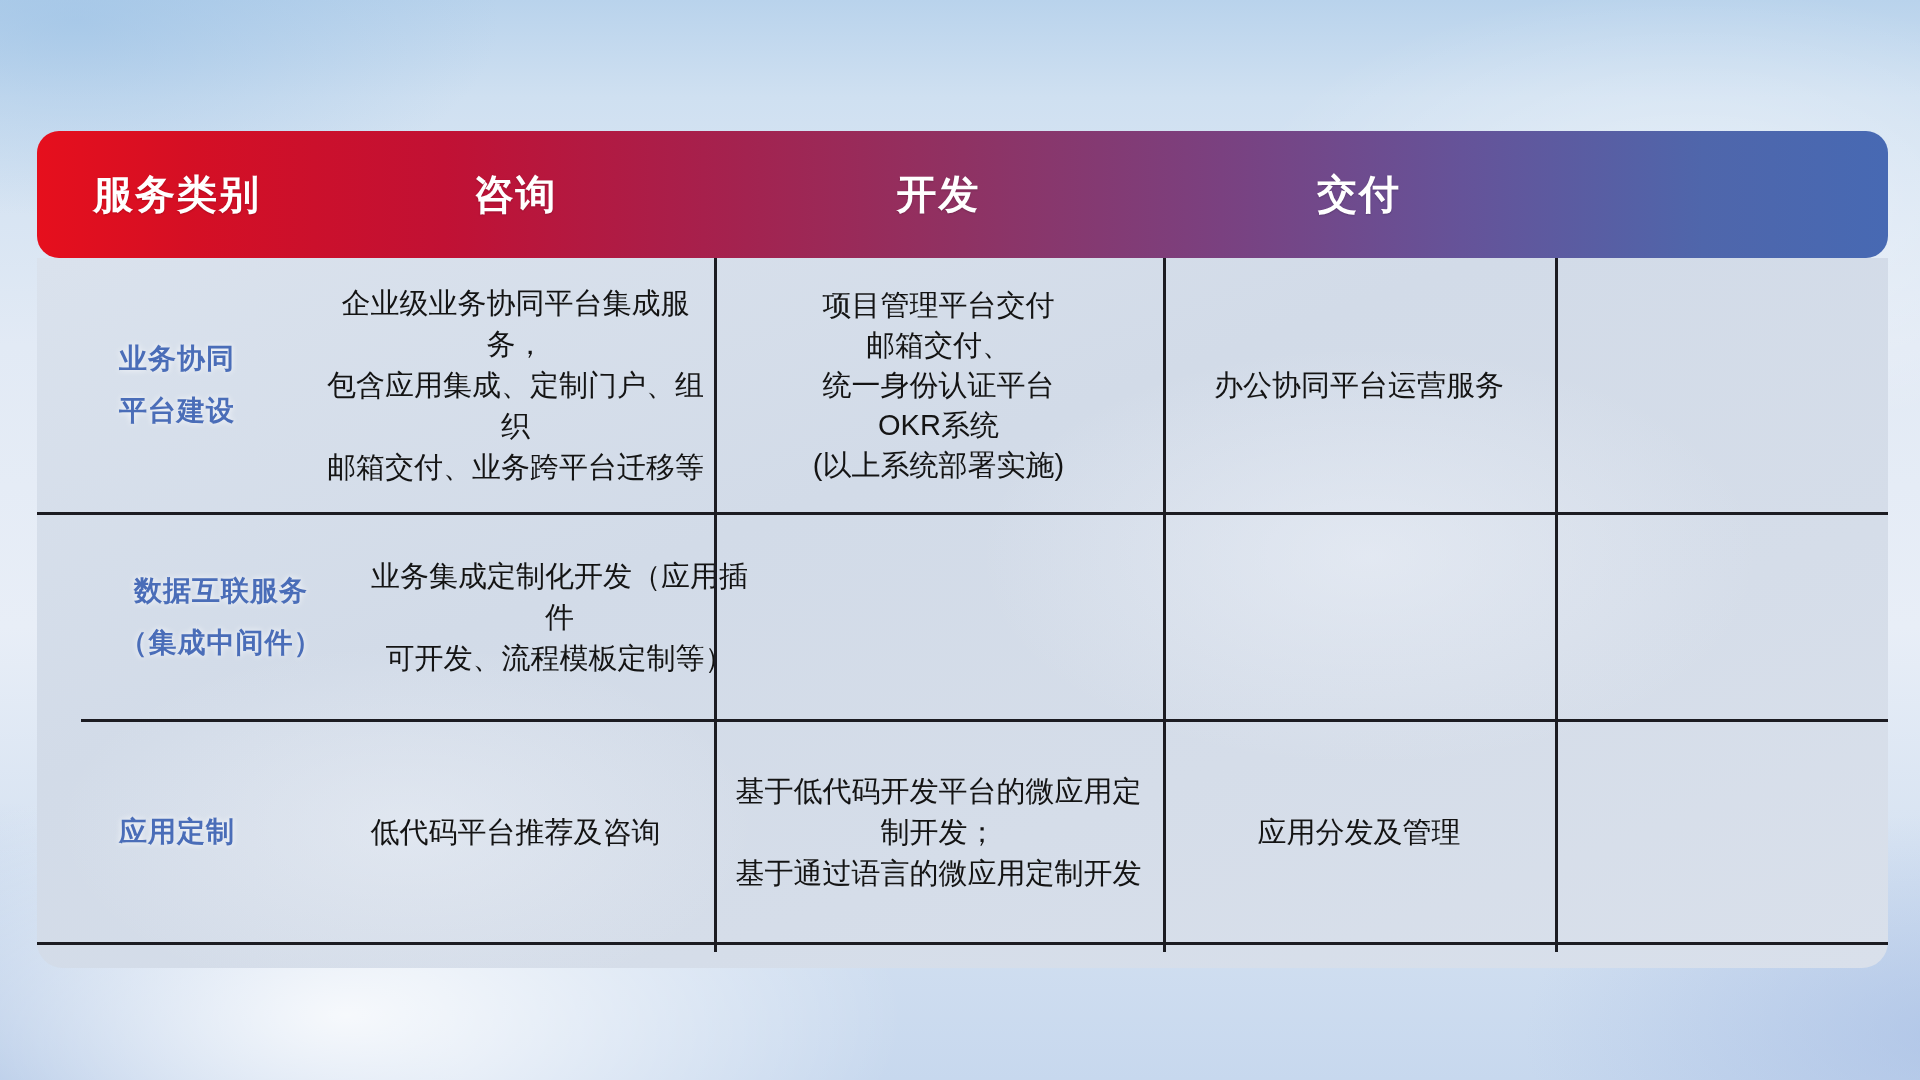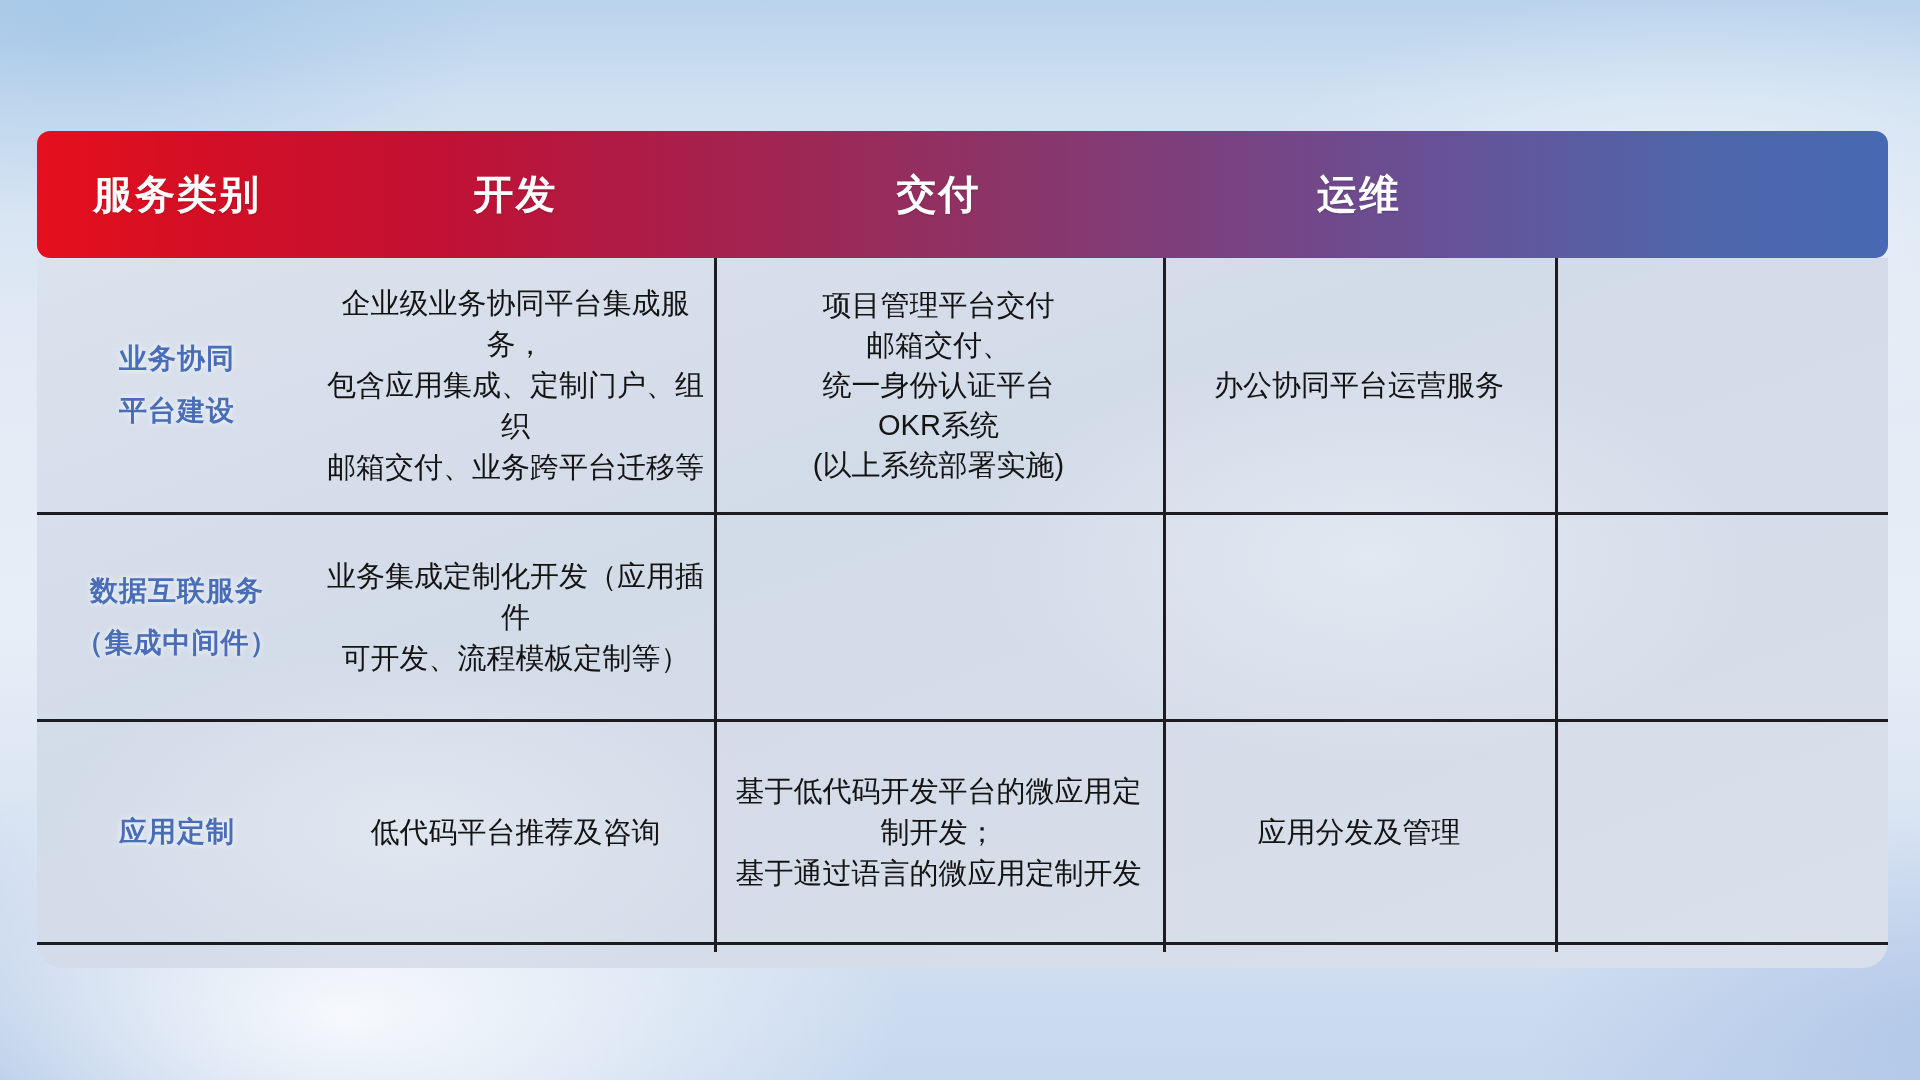--- a/index.html
+++ b/index.html
@@ -18,21 +18,21 @@
       linear-gradient(180deg, #b9d3ec 0%, #cfe0f1 9%, #e2eaf5 32%, #e8eef7 58%, #d4e1f1 82%, #c7d8ee 100%);
   }
   .service-table {
     position:absolute; left:37px; top:131px; width:1851px;
   }
   
   .thead {
     display:grid;
     grid-template-columns:280px 397px 449px 392px 333px;
     height:127px;
-    border-radius:13px;
+    border-radius:22px;
     background:linear-gradient(90deg,
       #e60f1d 0%, #d50f24 8%, #c11134 22%, #a7204c 36%,
       #8f3263 50%, #7a4180 64%, #655399 77%, #4f66ab 90%, #4769b3 100%);
   }
   .th {
     display:flex; align-items:center; justify-content:center;
     color:#ffffff; font-size:40px; font-weight:bold;
     letter-spacing:2px;
     text-shadow:0 1px 2px rgba(0,0,0,0.18);
   }
@@ -44,21 +44,21 @@
       radial-gradient(ellipse 560px 300px at 72% 42%, rgba(238,242,249,0.55), rgba(238,242,249,0) 70%),
       radial-gradient(ellipse 500px 260px at 20% 80%, rgba(240,244,250,0.45), rgba(240,244,250,0) 70%),
       linear-gradient(160deg, #dae2ed 0%, #d2dbe8 38%, #d5dde9 68%, #d9e0eb 100%);
   }
   .row {
     display:grid;
     grid-template-columns:280px 397px 449px 392px 333px;
     border-bottom:3px solid #1c1c22;
   }
   .row-1 { height:257px; }
-  .row-2 { height:207px; }
+  .row-2 { height:207px;margin-left:44px; }
   .row-3 { height:223px; }
   .cell {
     display:flex; align-items:center; justify-content:center;
     text-align:center;
     white-space:pre-line;
     color:#141414;
     font-size:29px; line-height:41px; font-weight:500;
     padding:0 4px;
     border-radius:14px;
   }
@@ -79,23 +79,23 @@
   .vline.v3 { left:1518px; }
 </style>
 </head>
 <body>
 
 <div class="stage">
   <div class="service-table">
 
     <div class="thead">
       <div class="th">服务类别</div>
+      <div class="th">咨询</div>
       <div class="th">开发</div>
       <div class="th">交付</div>
-      <div class="th">运维</div>
     </div>
 
     <div class="tbody">
 
       <div class="row row-1">
         <div class="cell cat">业务协同
 平台建设</div>
         <div class="cell">企业级业务协同平台集成服务，
 包含应用集成、定制门户、组织
 邮箱交付、业务跨平台迁移等</div>

